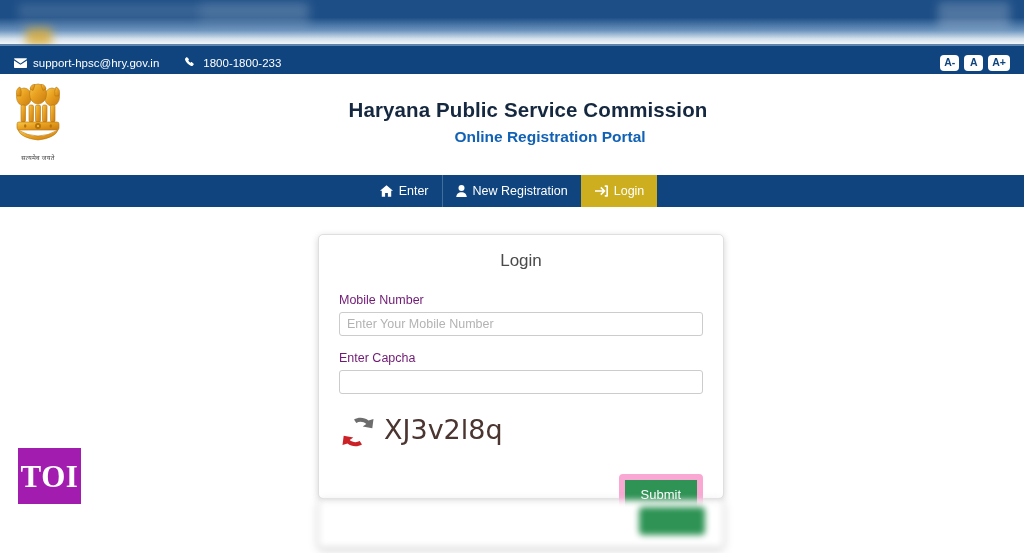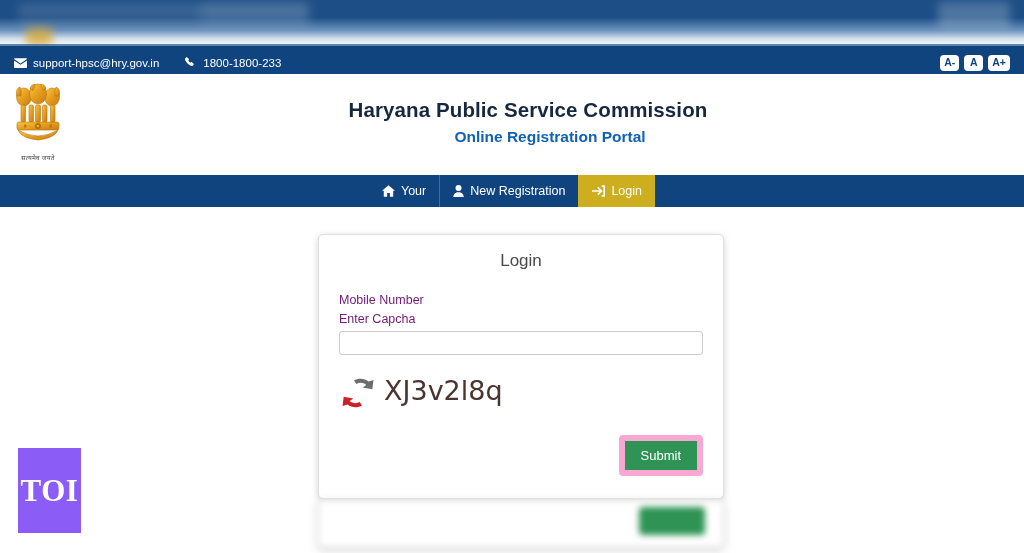--- a/index.html
+++ b/index.html
@@ -266,22 +266,22 @@
     right: 18px; top: 6px;
     width: 66px; height: 28px;
     background: #2e9354;
     border-radius: 4px;
   }
 
   
   .toi {
     position: absolute;
     left: 18px; top: 448px;
-    width: 63px; height: 85px;
-    background: #8b5cf6;
+    width: 63px; height: 56px;
+    background: #a21caf;
     display: flex;
     align-items: center;
     justify-content: center;
   }
   .toi-text {
     color: #ffffff;
     font-family: "Liberation Serif", serif;
     font-weight: bold;
     font-size: 31px;
     letter-spacing: .5px;
@@ -375,21 +375,21 @@
 
   <div class="navbar">
     <div class="nav-inner">
 
       <div class="nav-item">
         <span>
           <svg width="13" height="12" viewBox="0 0 16 14" fill="#ffffff">
             <path d="M8 0 0 6.6h2.2V14h4.1V9.4h3.4V14h4.1V6.6H16L8 0z"></path>
           </svg>
         </span>
-        <span>Your</span>
+        <span>Enter</span>
       </div>
 
       <div class="nav-item">
         <span>
           <svg width="11" height="12" viewBox="0 0 14 16" fill="#ffffff">
             <circle cx="7" cy="4" r="4"></circle>
             <path d="M0 16c0-3.9 3.1-6.5 7-6.5s7 2.6 7 6.5H0z"></path>
           </svg>
         </span>
         <span>New Registration</span>
@@ -406,20 +406,21 @@
         <span>Login</span>
       </div>
 
     </div>
   </div>
 
   <div class="card">
     <div class="card-title">Login</div>
 
     <div class="field-label">Mobile Number</div>
+    <input class="field-input" type="text" placeholder="Enter Your Mobile Number" style="">
 
     <div class="field-label">Enter Capcha</div>
     <input class="field-input" type="text" placeholder="" style="">
 
     <div class="captcha-row">
       <span>
         <svg width="34" height="32" viewBox="0 0 34 32">
           <path d="M27.5 4.5 C23.5 1.2 17.5 0.8 13 3.5 l2.3 3.4 C18.6 5.2 22.6 5.6 25.3 8 l-3.6 2.6 9.6 1.6 1.2-9.3 -5 1.6z" fill="#6d6d6d"></path>
           <path d="M6.5 27.5 C10.5 30.8 16.5 31.2 21 28.5 l-2.3-3.4 C15.4 26.8 11.4 26.4 8.7 24 l3.6-2.6 -9.6-1.6 -1.2 9.3 5-1.6z" fill="#cc2127"></path>
         </svg>

